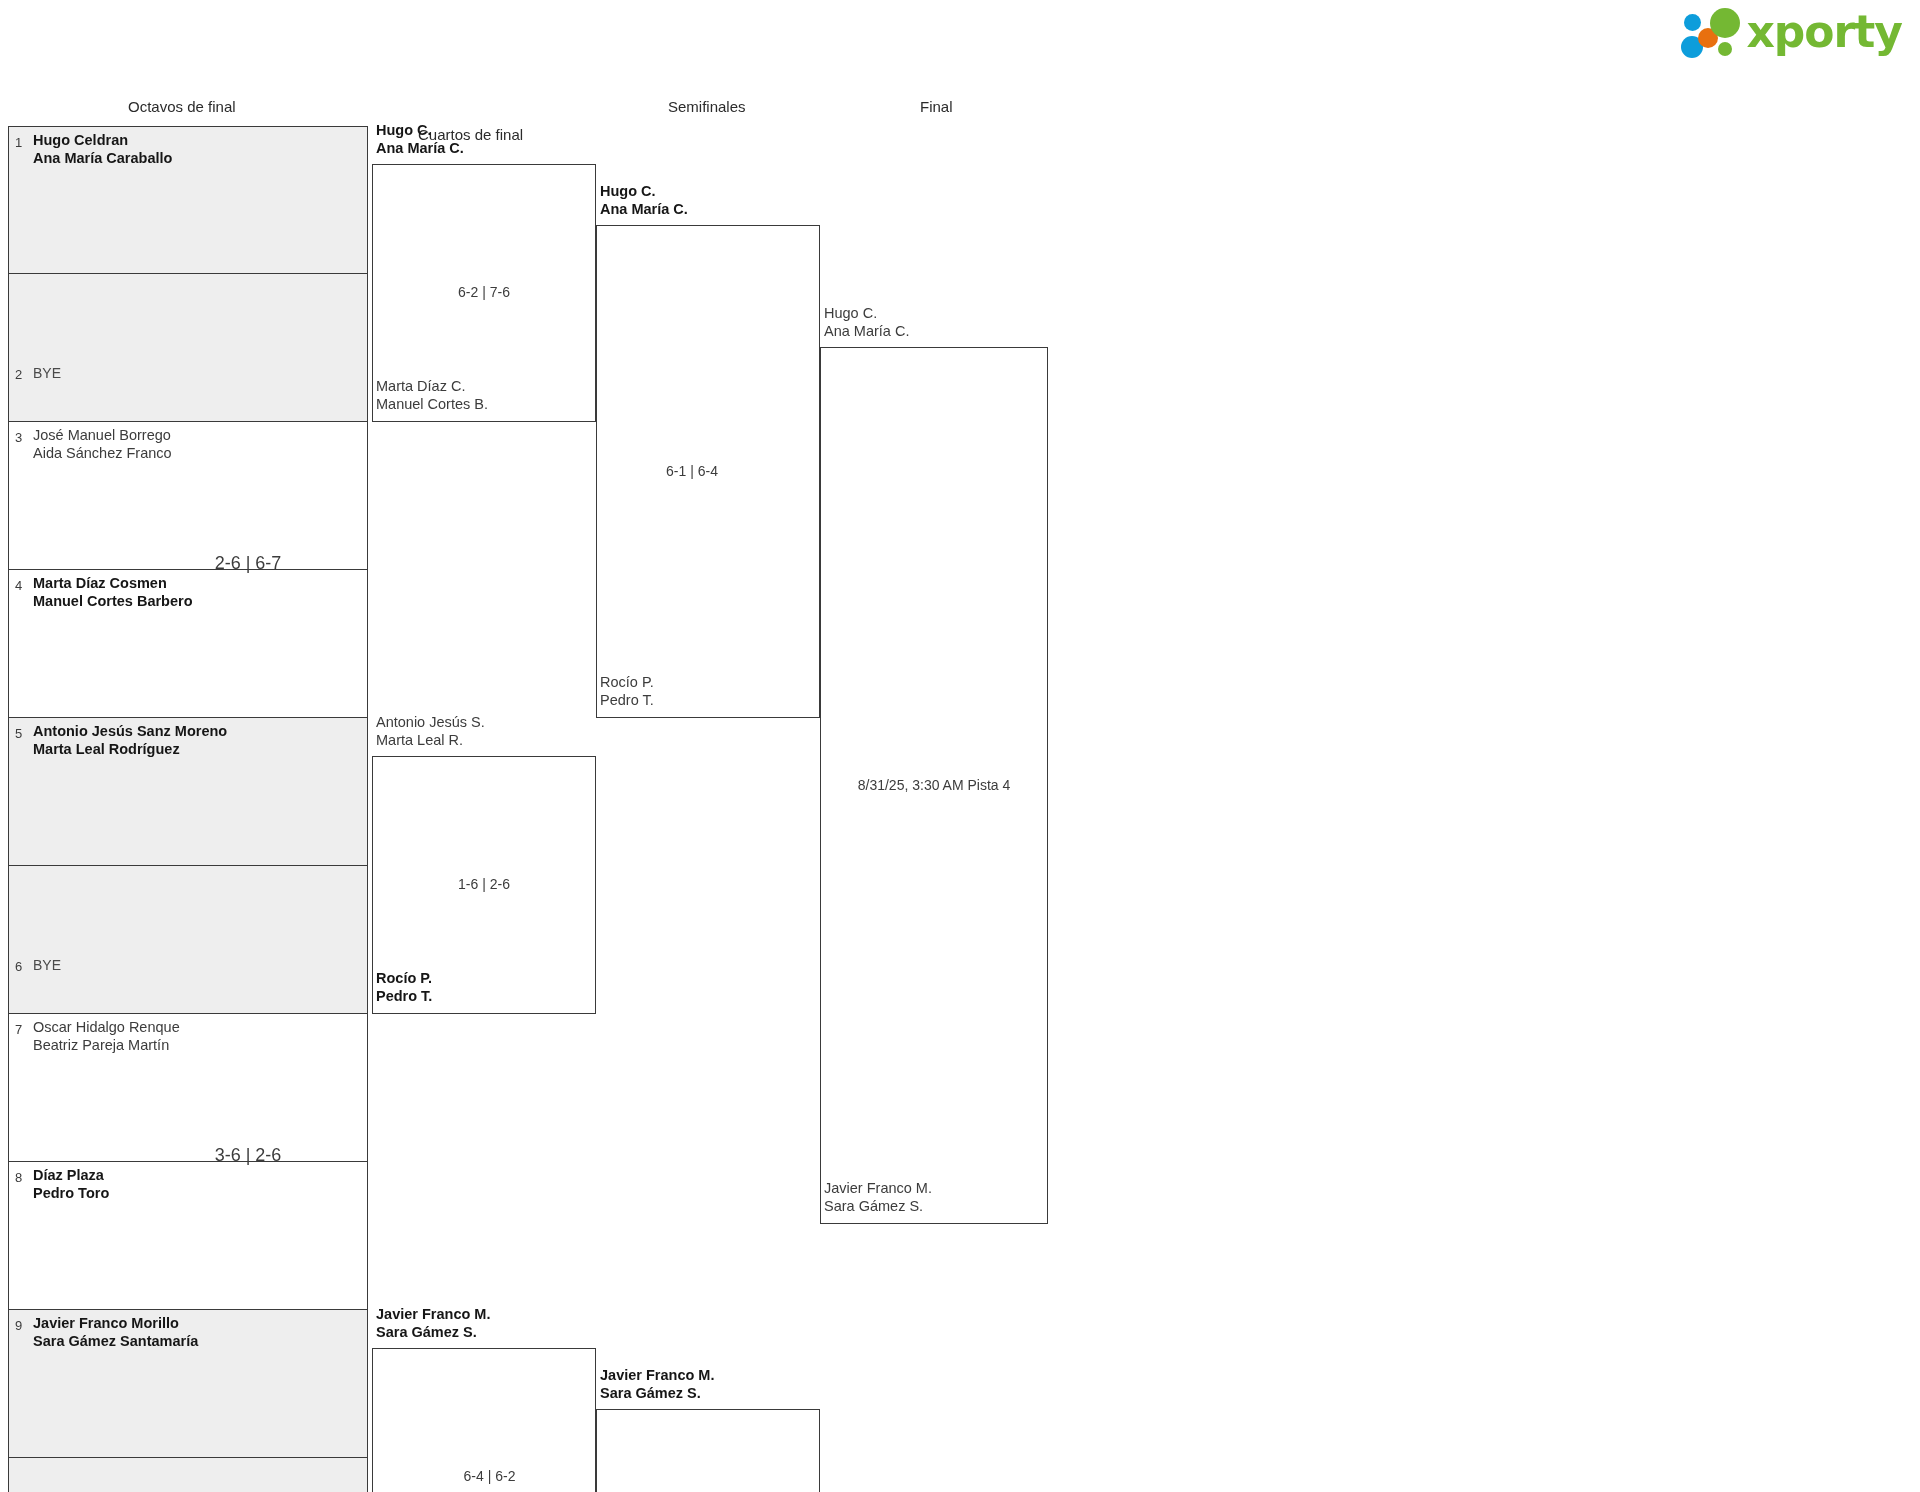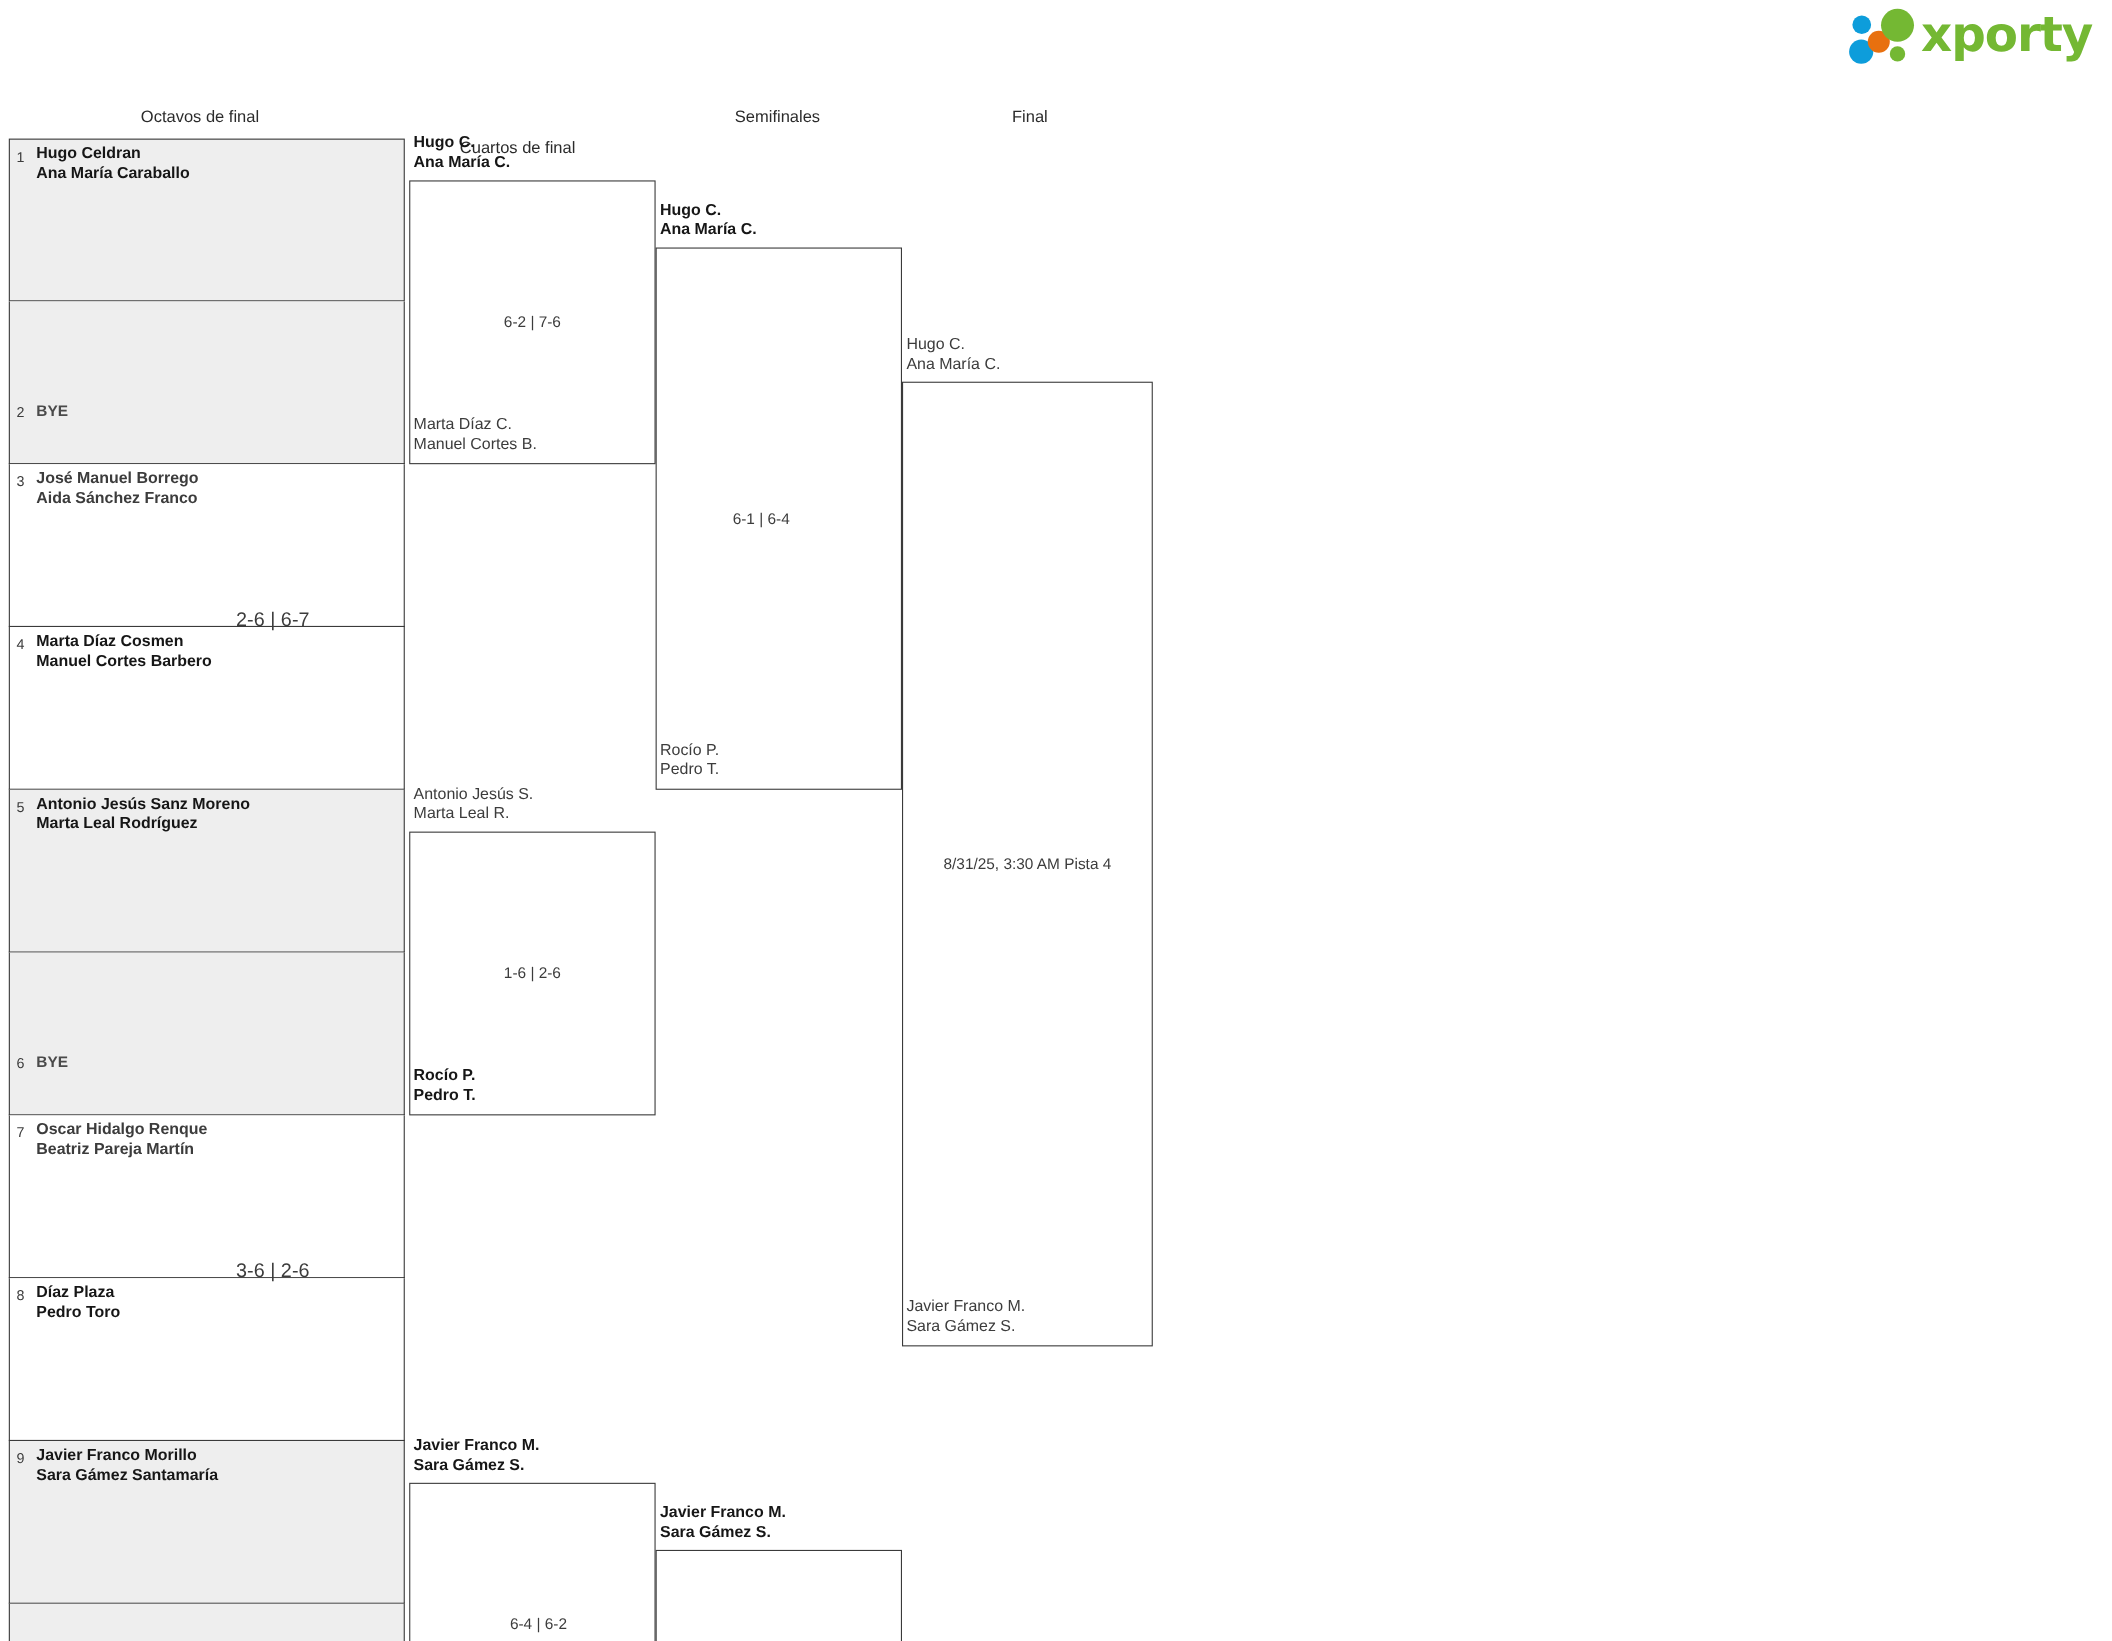--- a/index.html
+++ b/index.html
@@ -42,21 +42,21 @@
     position:absolute;box-sizing:border-box;
     border:1px solid #3a3a3a;
     border-top:none;
     background:#ffffff;
     left:8px;width:360px;
   }
   .seed.first{border-top:1px solid #3a3a3a;}
   .seed.shaded{background:#eeeeee;}
 
   .seed-num{position:absolute;left:6px;font-size:13px;color:#3c3c3c;line-height:15px;}
-  .seed-names{position:absolute;left:24px;font-size:14.5px;line-height:17.5px;color:#3c3c3c;white-space:nowrap;font-weight:bold;}
+  .seed-names{position:absolute;left:24px;font-size:14.5px;line-height:17.5px;color:#3c3c3c;white-space:nowrap;}
   .seed-names.win{font-weight:700;color:#161616;}
   .seed-names.bye{font-size:14px;color:#4a4a4a;}
 
   .r1-score{position:absolute;font-size:18px;color:#3c3c3c;white-space:nowrap;}
 
   
   .mbox{position:absolute;box-sizing:border-box;border:1px solid #3a3a3a;background:transparent;}
 
   .team{position:absolute;font-size:14.5px;line-height:17.5px;color:#3c3c3c;white-space:nowrap;}
   .team.win{font-weight:700;color:#161616;}

